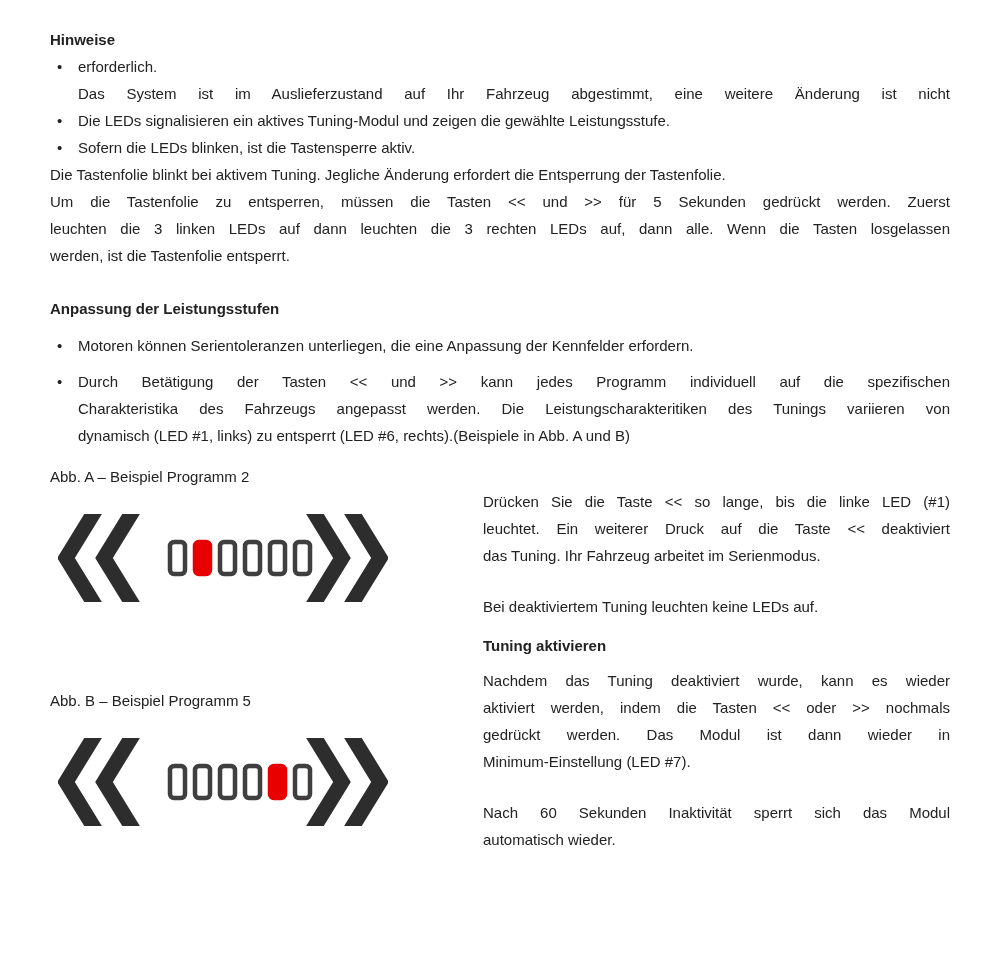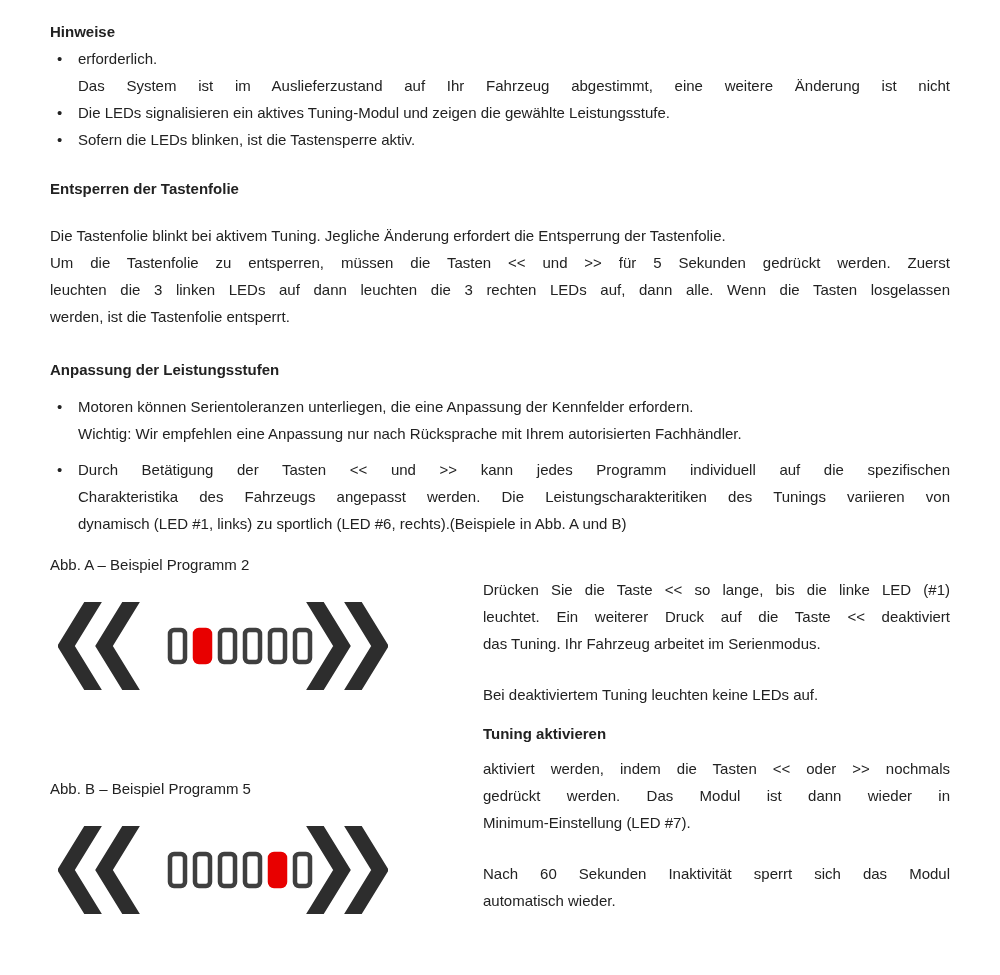--- a/index.html
+++ b/index.html
@@ -1,21 +1,21 @@
 <!DOCTYPE html>
 <html lang="de" style="--text: #222222; --background: #ffffff; --chevron: #2d2d2d; --led-border: #3f3f3f; --led-active: #e80000;"><head>
 <meta charset="utf-8">
 <style>
   html, body { margin: 0; padding: 0; background: #ffffff; }
   .page {
     position: relative;
     width: 1000px;
     height: 975px;
     box-sizing: border-box;
-    padding: 18px 50px 10px 50px;
+    padding: 26px 50px 10px 50px;
     overflow: hidden;
     font-family: "Liberation Sans", sans-serif;
     font-size: 15px;
     line-height: 27px;
     color: var(--text, #222222);
     background: var(--background, #ffffff);
   }
   .hd { font-weight: 700; margin: 0; }
   .tline { min-height: 27px; }
   .tline.just { text-align: justify; text-align-last: justify; }
@@ -56,40 +56,38 @@
       </div>
     <div class="bullet">
         <div class="tline">Die LEDs signalisieren ein aktives Tuning-Modul und zeigen die gewählte Leistungsstufe.</div>
       </div>
     <div class="bullet">
         <div class="tline">Sofern die LEDs blinken, ist die Tastensperre aktiv.</div>
       </div>
   </div>
 
   <div class="section">
-    <div class="hd hd-entsperren">Entsperren der Tastenfolie</div>
     <div class="para">
         <div class="tline">Die Tastenfolie blinkt bei aktivem Tuning. Jegliche Änderung erfordert die Entsperrung der Tastenfolie.</div>
         <div class="tline just">Um die Tastenfolie zu entsperren, müssen die <b>Tasten &lt;&lt; und &gt;&gt;</b> für 5 Sekunden gedrückt werden. Zuerst</div>
         <div class="tline just">leuchten die 3 linken LEDs auf dann leuchten die 3 rechten LEDs auf, dann alle. Wenn die Tasten losgelassen</div>
         <div class="tline">werden, ist die Tastenfolie entsperrt.</div>
       </div>
   </div>
 
   <div class="section">
     <div class="hd hd-anpassung">Anpassung der Leistungsstufen</div>
     <div class="blist-anp">
       <div class="bullet">
           <div class="tline">Motoren können Serientoleranzen unterliegen, die eine Anpassung der Kennfelder erfordern.</div>
-          <div class="tline"><b>Wichtig:</b> Wir empfehlen eine Anpassung nur nach Rücksprache mit Ihrem autorisierten Fachhändler.</div>
         </div>
       <div class="bullet">
           <div class="tline just">Durch Betätigung der <b>Tasten &lt;&lt; und &gt;&gt;</b> kann jedes Programm individuell auf die spezifischen</div>
           <div class="tline just">Charakteristika des Fahrzeugs angepasst werden. Die Leistungscharakteritiken des Tunings variieren von</div>
-          <div class="tline">dynamisch (LED #1, links) zu sportlich (LED #6, rechts).(Beispiele in Abb. A und B)</div>
+          <div class="tline">dynamisch (LED #1, links) zu entsperrt (LED #6, rechts).(Beispiele in Abb. A und B)</div>
         </div>
     </div>
   </div>
 
   <div class="cols">
 
     <div class="col-left">
       <div class="figlabel">Abb. A – Beispiel Programm 2</div>
       <svg class="fig-svg" width="330" height="88" viewBox="0 0 330 88">
         <g>
@@ -136,20 +134,21 @@
           <div class="tline just">Drücken Sie die <b>Taste &lt;&lt;</b> so lange, bis die linke LED (#1)</div>
           <div class="tline just">leuchtet. Ein weiterer Druck auf die <b>Taste &lt;&lt;</b> deaktiviert</div>
           <div class="tline">das Tuning. Ihr Fahrzeug arbeitet im Serienmodus.</div>
         </div>
       <div class="para para-gap">
           <div class="tline">Bei deaktiviertem Tuning leuchten keine LEDs auf.</div>
         </div>
 
       <div class="hd hd-aktivieren">Tuning aktivieren</div>
       <div class="para">
+          <div class="tline just">Nachdem das Tuning deaktiviert wurde, kann es wieder</div>
           <div class="tline just">aktiviert werden, indem die <b>Tasten &lt;&lt; oder &gt;&gt;</b> nochmals</div>
           <div class="tline just">gedrückt werden. Das Modul ist dann wieder in</div>
           <div class="tline">Minimum-Einstellung (LED #7).</div>
         </div>
       <div class="para para-gap">
           <div class="tline just">Nach 60 Sekunden Inaktivität sperrt sich das Modul</div>
           <div class="tline">automatisch wieder.</div>
         </div>
     </div>
 

